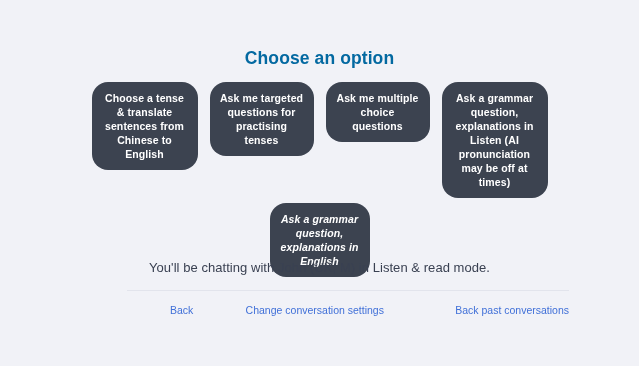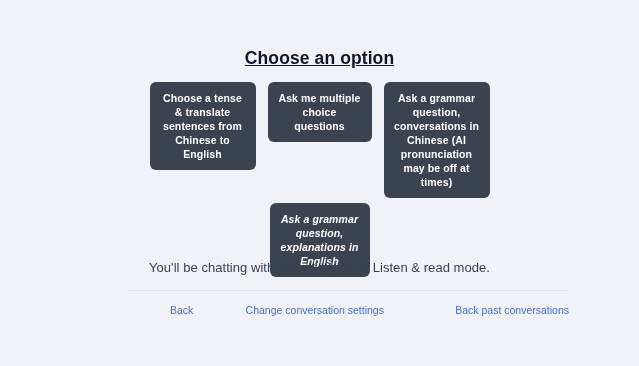--- a/index.html
+++ b/index.html
@@ -22,43 +22,42 @@
   }
   .page-title {
     position: absolute;
     top: 48px;
     left: 0;
     width: 639px;
     text-align: center;
     font-size: 17.5px;
     font-weight: 700;
     letter-spacing: 0.1px;
-    color: #0f172a;
-    text-decoration: underline;
+    color: #0369a1;
   }
   .options-area {
     position: absolute;
     top: 82px;
     left: 0;
     width: 639px;
   }
   .option-row {
     display: flex;
     justify-content: center;
     align-items: flex-start;
     gap: 12px;
   }
   .option-row.row-2 {
     margin-top: 5px;
     font-style: italic;
   }
   .option-card {
     background: #3c4350;
     color: #ffffff;
-    border-radius: 6px;
+    border-radius: 16px;
     font-size: 10.5px;
     font-weight: 700;
     line-height: 14px;
     text-align: center;
     display: flex;
     align-items: center;
     justify-content: center;
     box-sizing: border-box;
     padding: 9px 10px;
     cursor: pointer;
@@ -113,22 +112,23 @@
 <body>
 
 <div class="screen">
 
   <div class="page-title">Choose an option</div>
 
   <div class="options-area">
 
     <div class="option-row row-1">
       <div class="option-card c1">Choose a tense &amp; translate sentences from Chinese to English</div>
+      <div class="option-card c2">Ask me targeted questions for practising tenses</div>
       <div class="option-card c3">Ask me multiple choice questions</div>
-      <div class="option-card c4">Ask a grammar question, conversations in Chinese (AI pronunciation may be off at times)</div>
+      <div class="option-card c4">Ask a grammar question, explanations in Listen (AI pronunciation may be off at times)</div>
     </div>
 
     <div class="option-row row-2">
       <div class="option-card c5">Ask a grammar question, explanations in English</div>
     </div>
 
   </div>
 
   <div class="notice">You'll be chatting with John (UK, M) in Listen &amp; read mode.</div>
 

